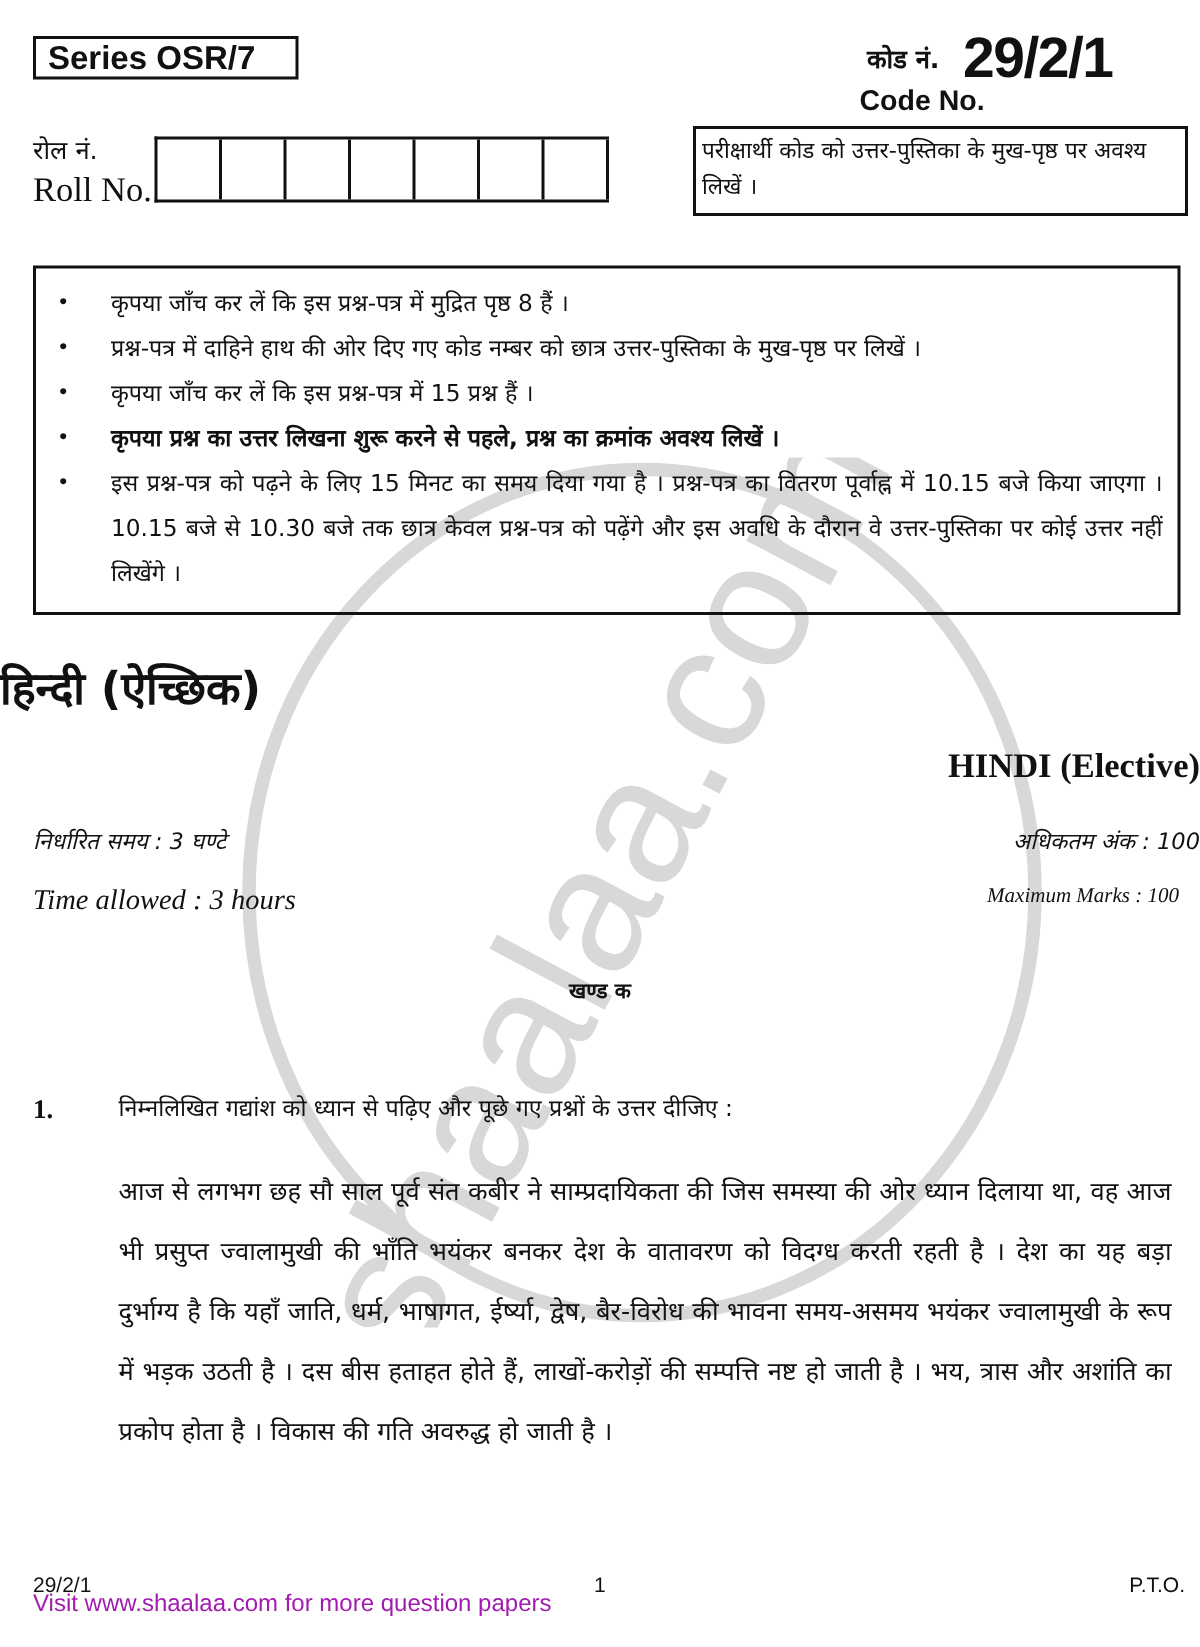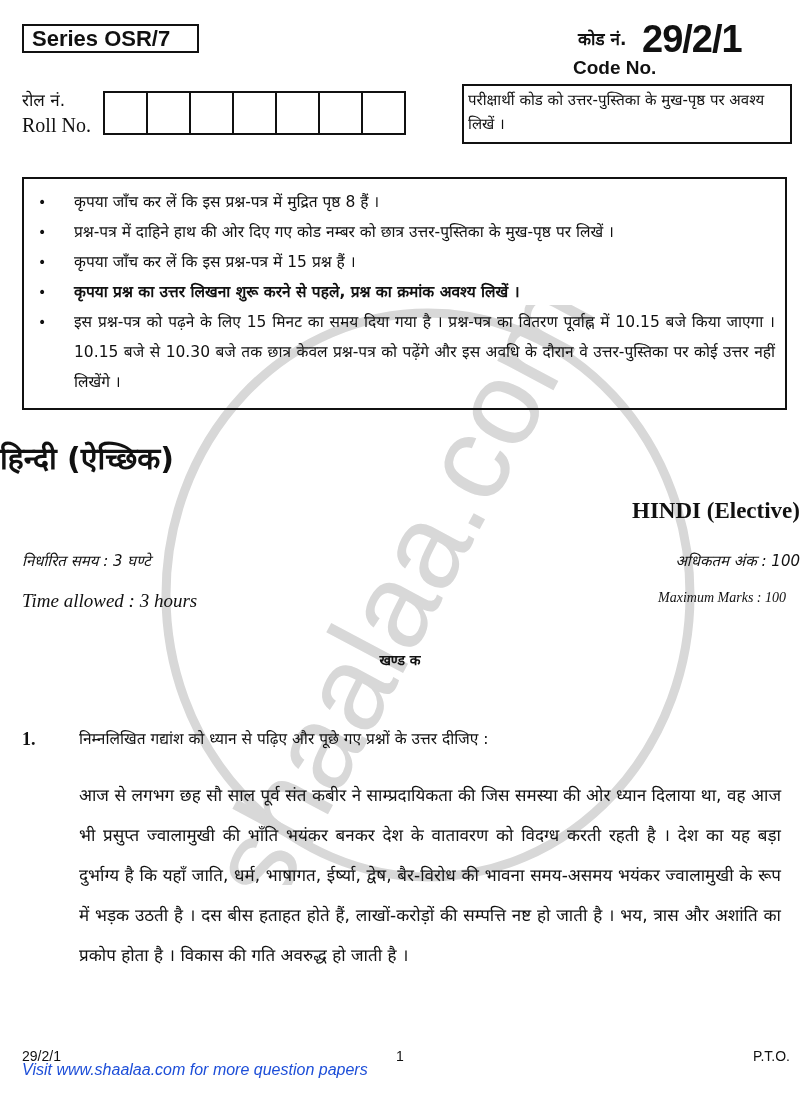--- a/index.html
+++ b/index.html
@@ -9,21 +9,21 @@
   .serif { font-family: "Liberation Serif", serif; }
   .deva { font-family: "DejaVu Sans", sans-serif; }
 
   #series-box { left: 22px; top: 24px; width: 177px; height: 29px; border: 2px solid #111; box-sizing: border-box; font-weight: bold; font-size: 22px; line-height: 25px; padding-left: 8px; }
 
   #code-hi { left: 578px; top: 27px; font-size: 17px; font-weight: bold; }
   #code-num { left: 642px; top: 18px; font-size: 38px; font-weight: bold; letter-spacing: -1px; }
   #code-en { left: 573px; top: 57px; font-size: 19px; font-weight: bold; }
 
   #roll-label-hi { left: 22px; top: 88px; font-size: 17px; }
-  #roll-label-en { left: 22px; top: 114px; font-size: 20px; }
+  #roll-label-en { left: 22px; top: 114px; font-size: 23px; }
   #roll-boxes { left: 103px; top: 91px; display: flex; border: 2px solid #111; border-right: none; height: 44px; box-sizing: border-box; }
   .roll-cell { width: 43px; height: 40px; border-right: 2px solid #111; box-sizing: border-box; }
 
   #candidate-box { left: 462px; top: 84px; width: 330px; height: 60px; border: 2px solid #111; box-sizing: border-box; font-size: 15px; line-height: 24px; padding: 2px 4px; }
 
   #instructions { left: 22px; top: 177px; width: 765px; height: 233px; border: 2px solid #111; box-sizing: border-box; padding: 8px 10px 0 8px; font-size: 15.5px; line-height: 30px; }
   .inst { display: flex; }
   .inst .dot { width: 36px; flex: none; text-align: left; padding-left: 6px; font-size: 14px; }
   .inst .txt { flex: 1; text-align: justify; }
   .inst.bold .txt { font-weight: bold; }
@@ -113,13 +113,13 @@
 
 <div id="q-num" class="abs serif">1.</div>
 <div id="q-text" class="abs deva">निम्नलिखित गद्यांश को ध्यान से पढ़िए और पूछे गए प्रश्नों के उत्तर दीजिए :</div>
 <div id="passage" class="abs deva">
   <p>आज से लगभग छह सौ साल पूर्व संत कबीर ने साम्प्रदायिकता की जिस समस्या की ओर ध्यान दिलाया था, वह आज भी प्रसुप्त ज्वालामुखी की भाँति भयंकर बनकर देश के वातावरण को विदग्ध करती रहती है । देश का यह बड़ा दुर्भाग्य है कि यहाँ जाति, धर्म, भाषागत, ईर्ष्या, द्वेष, बैर-विरोध की भावना समय-असमय भयंकर ज्वालामुखी के रूप में भड़क उठती है । दस बीस हताहत होते हैं, लाखों-करोड़ों की सम्पत्ति नष्ट हो जाती है । भय, त्रास और अशांति का प्रकोप होता है । विकास की गति अवरुद्ध हो जाती है ।</p>
 </div>
 
 <div id="foot-code" class="abs sans">29/2/1</div>
 <div id="foot-page" class="abs sans">1</div>
 <div id="foot-pto" class="abs sans">P.T.O.</div>
-<a id="foot-visit" class="abs sans" style="color:#1d4ed8;text-decoration:none;font-style:italic;">Visit www.shaalaa.com for more question papers</a>
+<a id="foot-visit" class="abs sans" style="color:#a21caf;text-decoration:none;">Visit www.shaalaa.com for more question papers</a>
 
 </body></html>

